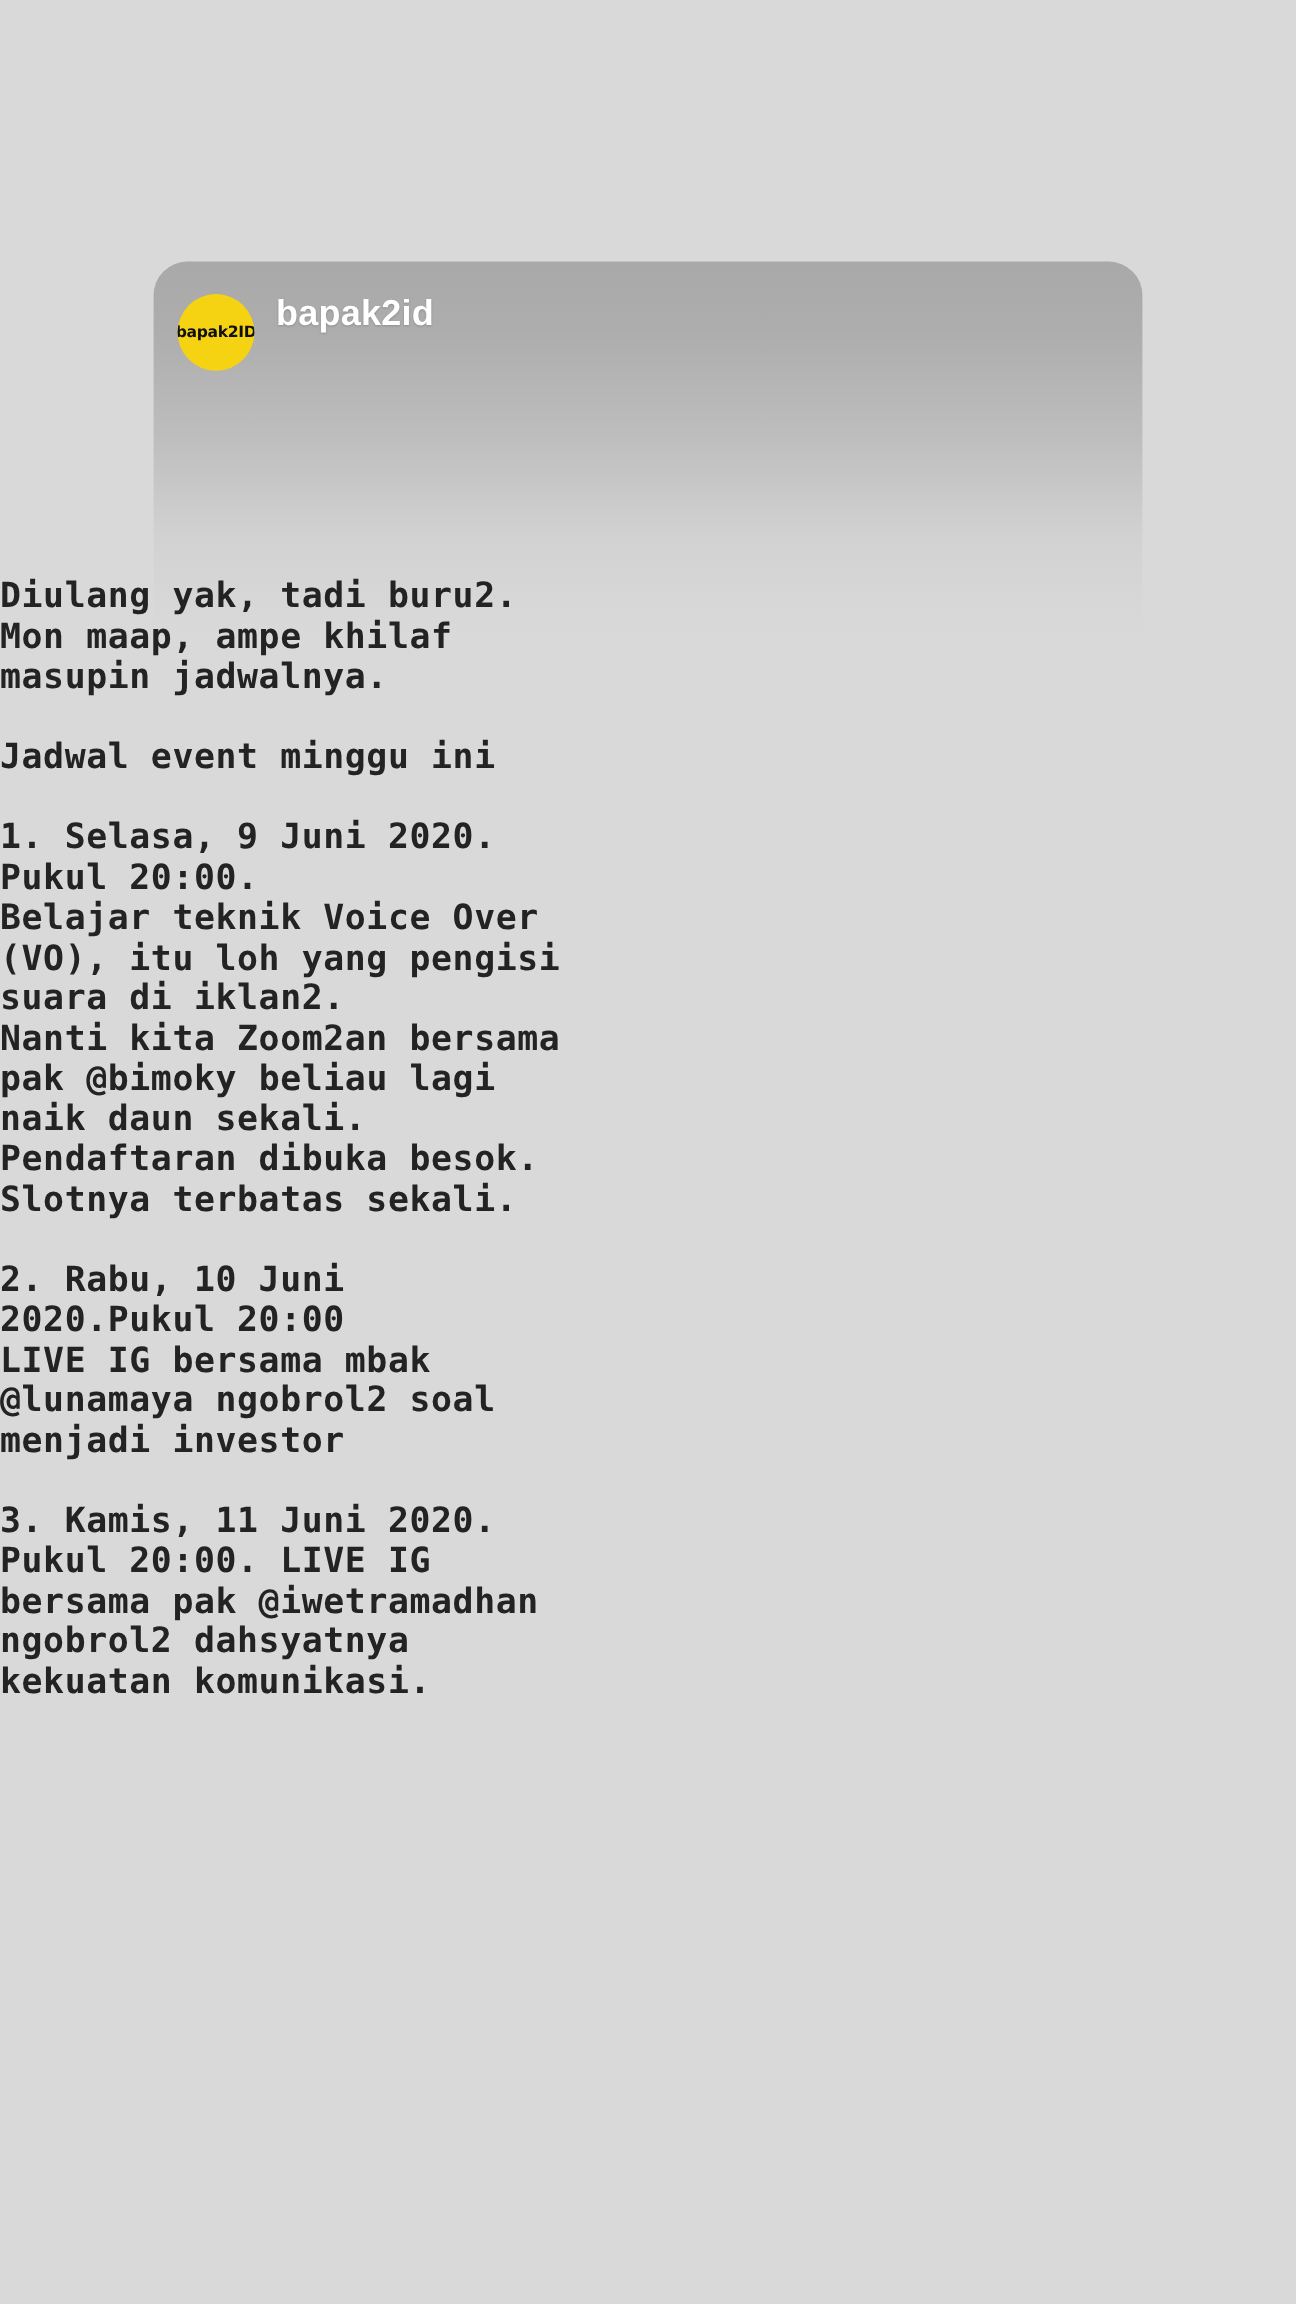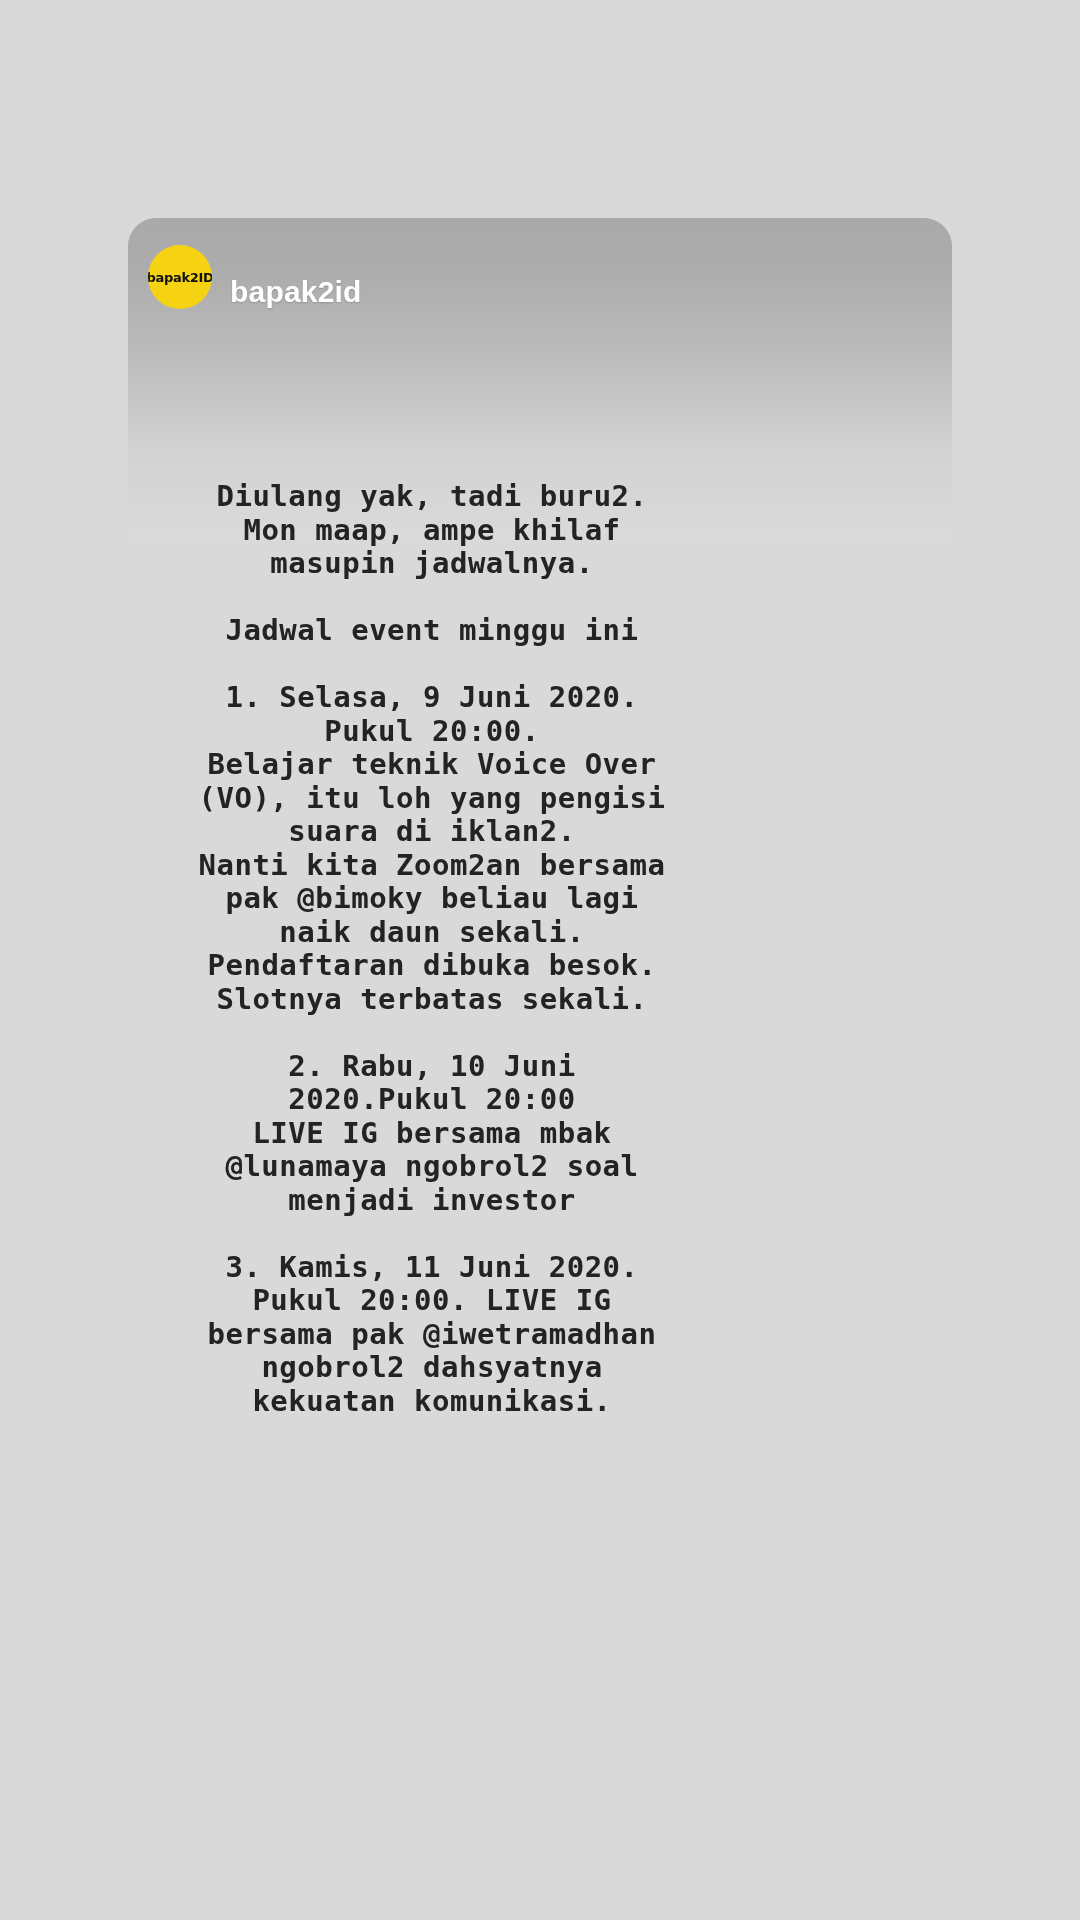--- a/index.html
+++ b/index.html
@@ -25,21 +25,21 @@
     border-radius: 28px 28px 0 0;
     background: linear-gradient(180deg, #a9a9a9 0%, #adadad 18%, #bdbdbd 45%, #d2d2d2 72%, #dadada 100%);
   }
 
   
   .story-header {
     position: absolute;
     left: 148px;
     top: 245px;
     display: flex;
-    align-items: flex-end;
+    align-items: flex-start;
     gap: 18px;
     z-index: 5;
   }
   .avatar {
     width: 64px;
     height: 64px;
     border-radius: 50%;
     background: #f5d312;
     display: flex;
     align-items: center;
@@ -63,21 +63,21 @@
     letter-spacing: 0.2px;
     text-shadow: 0 1px 2px rgba(0,0,0,0.18);
   }
 
   
   .caption {
     position: absolute;
     left: 0;
     top: 480px;
     width: 864px;
-    text-align: center;
+    text-align: left;
     font-family: "DejaVu Sans Mono", "Liberation Mono", monospace;
     font-size: 29px;
     line-height: 33.5px;
     color: #232323;
     letter-spacing: 0.5px;
     font-weight: 600;
     white-space: pre-wrap;
     z-index: 4;
   }
   .caption .blank {

